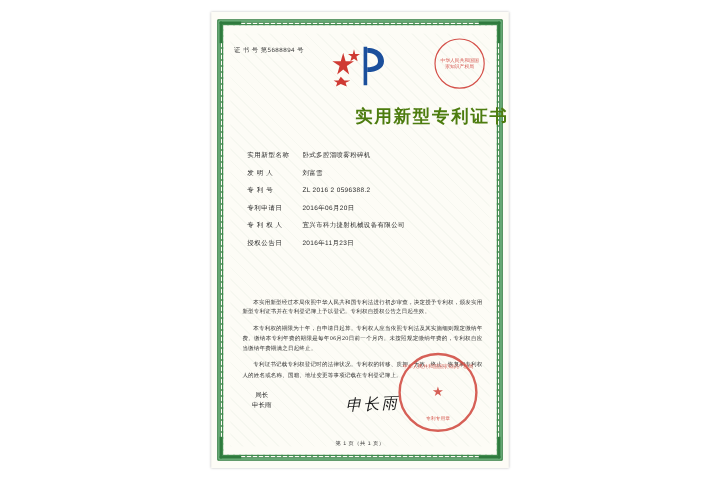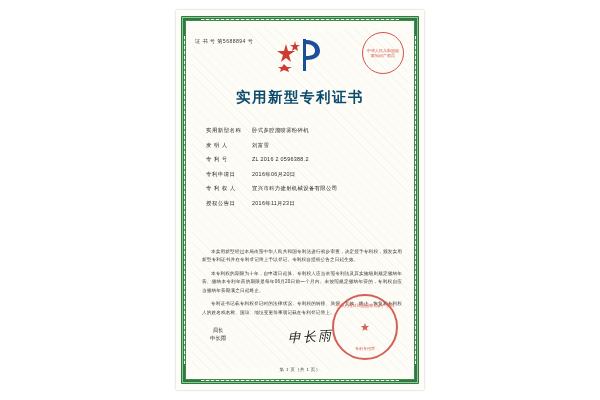--- a/index.html
+++ b/index.html
@@ -118,25 +118,25 @@
   .seal-top .seal-inner {
     width: 32px;
   }
 
   
   .main-title {
     position: absolute;
     left: 0;
     right: 0;
     top: 78px;
-    text-align: center;
+    text-align: right;
     font-family: "DejaVu Serif", serif;
     font-size: 14.5px;
     font-weight: bold;
-    color: #0c4a6e;
+    color: #4d7c0f;
     letter-spacing: 1.5px;
   }
 
   
   .fields {
     position: absolute;
     left: 30px;
     right: 24px;
     top: 118px;
   }

